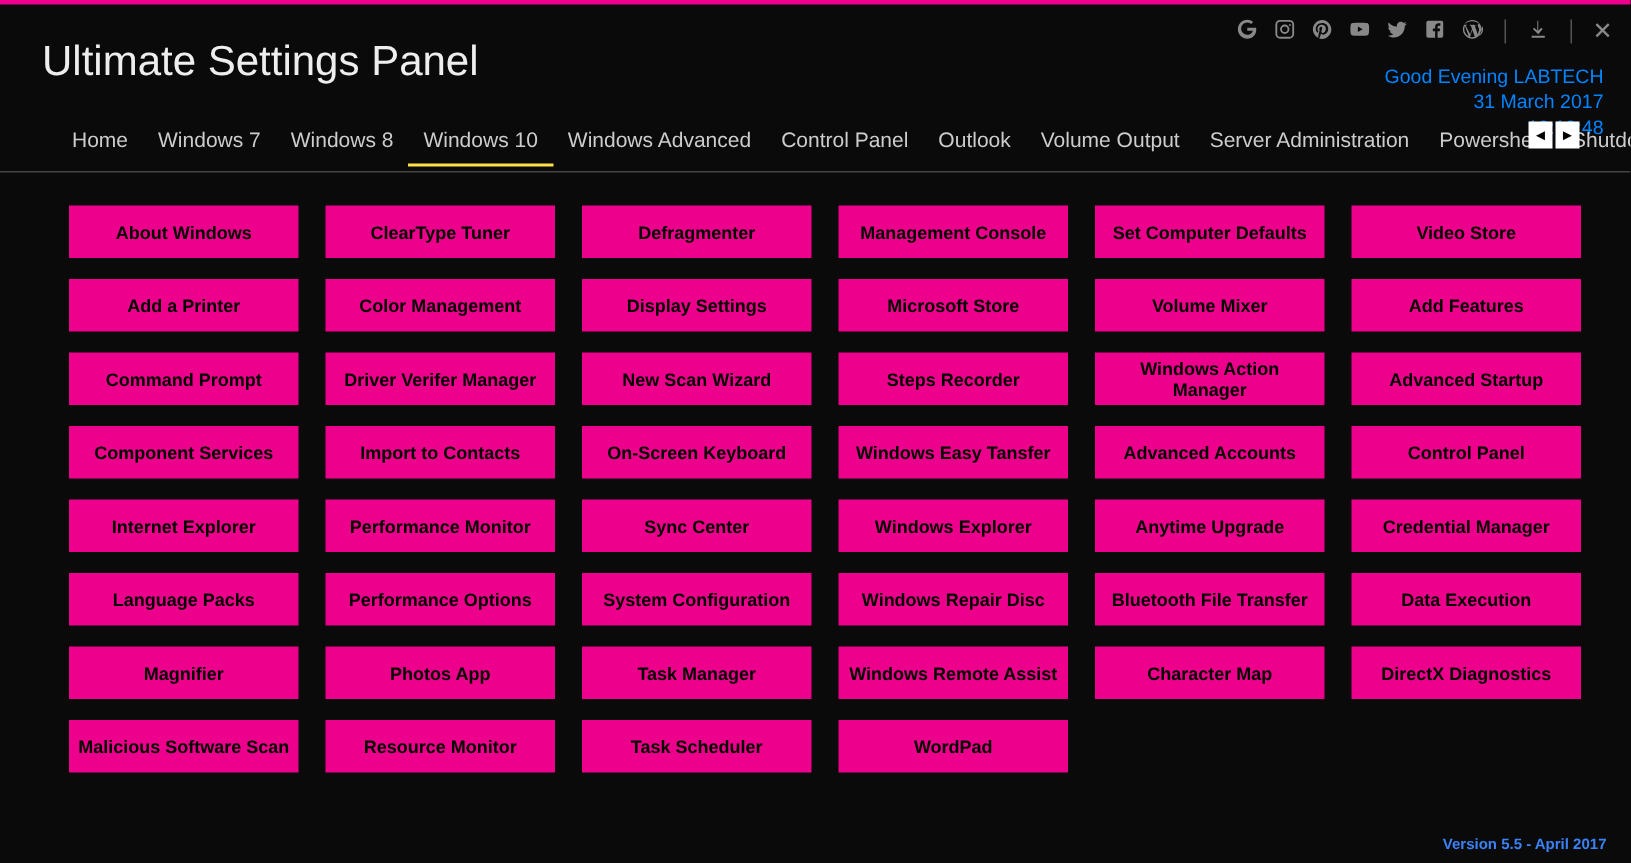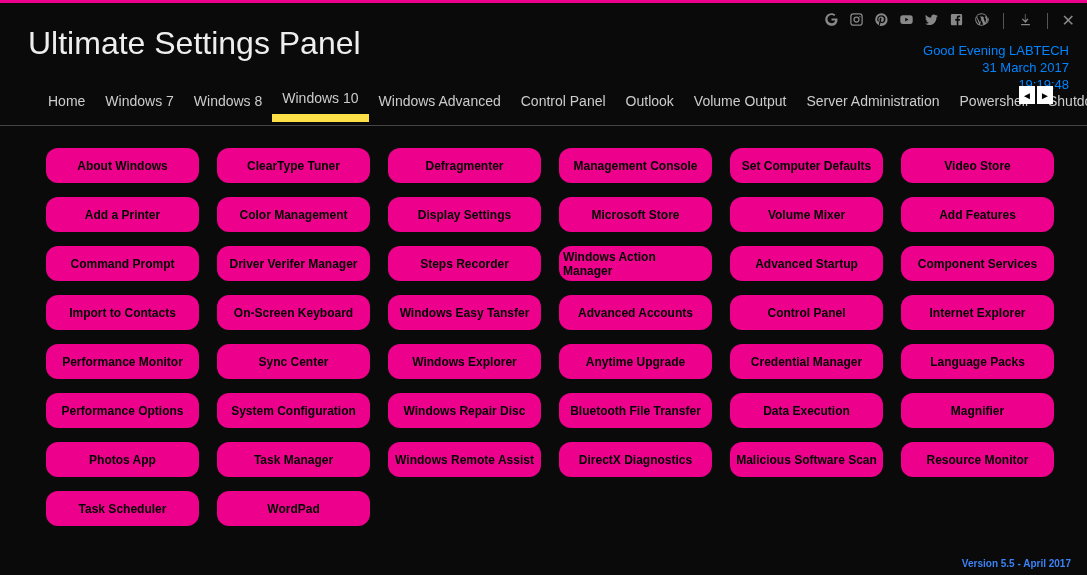--- a/index.html
+++ b/index.html
@@ -23,21 +23,21 @@
     color: #888;
     font-size: 14px;
   }
   .titlebar-icons svg { width: 15px; height: 15px; fill: #888; }
   .titlebar-icons .sep { width: 1px; height: 16px; background: #555; margin: 0 4px; }
   .titlebar-icons .txt { font-size: 16px; color: #888; font-weight: 300; }
   .header {
     padding: 22px 0 0 28px;
   }
   .app-title {
-    font-size: 32px;
+    font-size: 28px;
     font-weight: 300;
     color: #eee;
   }
   .greeting-block {
     position: absolute;
     top: 40px;
     right: 18px;
     text-align: right;
     color: #0084ff;
     font-size: 13px;
@@ -53,21 +53,21 @@
   }
   .tab {
     padding: 6px 10px 8px 10px;
     font-size: 14px;
     color: #ccc;
     cursor: pointer;
     white-space: nowrap;
     border-bottom: 2px solid transparent;
     margin-bottom: -1px;
   }
-  .tab.active { border-bottom: 8px solid #fde047; }
+  .tab.active { border-bottom: 2px solid #fde047; }
   .tab-scrollers {
     position: absolute;
     right: 34px;
     top: 2px;
     display: flex;
     gap: 2px;
   }
   .scroll-btn {
     width: 16px;
     height: 18px;
@@ -89,24 +89,23 @@
   }
   .cell-btn {
     height: 35px;
     background: #ec008c;
     color: #000;
     font-size: 12px;
     font-weight: 600;
     display: flex;
     align-items: center;
     justify-content: center;
-    text-align: left;
+    text-align: center;
     cursor: pointer;
     padding: 17px 4px;
-    border-radius: 12px;
   }
   .footer {
     position: absolute;
     bottom: 6px;
     right: 16px;
     color: #3b82f6;
     font-size: 10px;
     font-weight: 600;
   }
 </style>
@@ -180,20 +179,21 @@
       <div class="cell-btn">Set Computer Defaults</div>
       <div class="cell-btn">Video Store</div>
       <div class="cell-btn">Add a Printer</div>
       <div class="cell-btn">Color Management</div>
       <div class="cell-btn">Display Settings</div>
       <div class="cell-btn">Microsoft Store</div>
       <div class="cell-btn">Volume Mixer</div>
       <div class="cell-btn">Add Features</div>
       <div class="cell-btn">Command Prompt</div>
       <div class="cell-btn">Driver Verifer Manager</div>
+      <div class="cell-btn">New Scan Wizard</div>
       <div class="cell-btn">Steps Recorder</div>
       <div class="cell-btn">Windows Action Manager</div>
       <div class="cell-btn">Advanced Startup</div>
       <div class="cell-btn">Component Services</div>
       <div class="cell-btn">Import to Contacts</div>
       <div class="cell-btn">On-Screen Keyboard</div>
       <div class="cell-btn">Windows Easy Tansfer</div>
       <div class="cell-btn">Advanced Accounts</div>
       <div class="cell-btn">Control Panel</div>
       <div class="cell-btn">Internet Explorer</div>
@@ -205,20 +205,21 @@
       <div class="cell-btn">Language Packs</div>
       <div class="cell-btn">Performance Options</div>
       <div class="cell-btn">System Configuration</div>
       <div class="cell-btn">Windows Repair Disc</div>
       <div class="cell-btn">Bluetooth File Transfer</div>
       <div class="cell-btn">Data Execution</div>
       <div class="cell-btn">Magnifier</div>
       <div class="cell-btn">Photos App</div>
       <div class="cell-btn">Task Manager</div>
       <div class="cell-btn">Windows Remote Assist</div>
+      <div class="cell-btn">Character Map</div>
       <div class="cell-btn">DirectX Diagnostics</div>
       <div class="cell-btn">Malicious Software Scan</div>
       <div class="cell-btn">Resource Monitor</div>
       <div class="cell-btn">Task Scheduler</div>
       <div class="cell-btn">WordPad</div>
     </div>
 </div>
 
 <div class="footer">Version 5.5 - April 2017</div>
 

